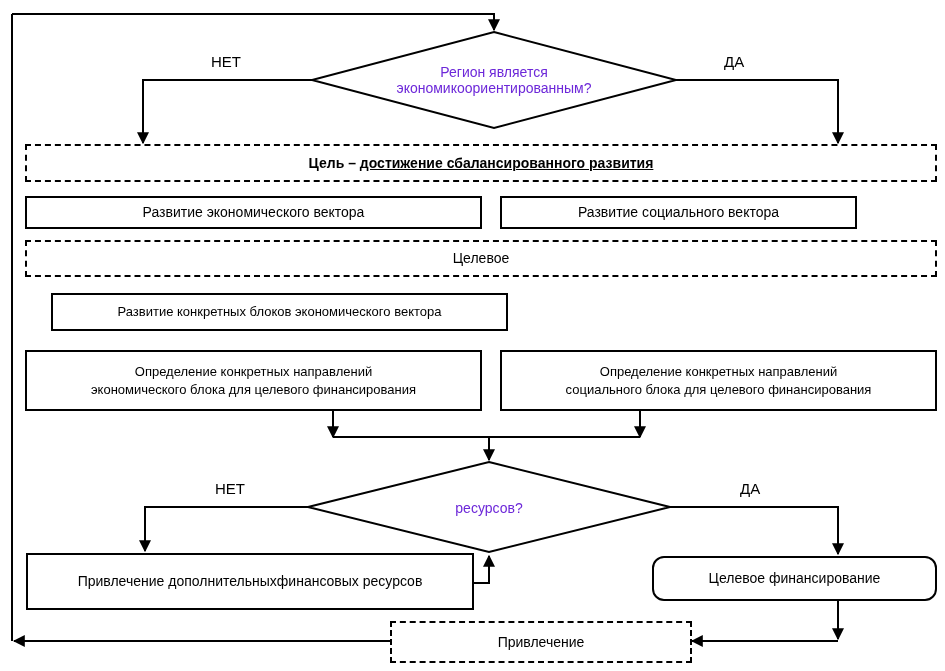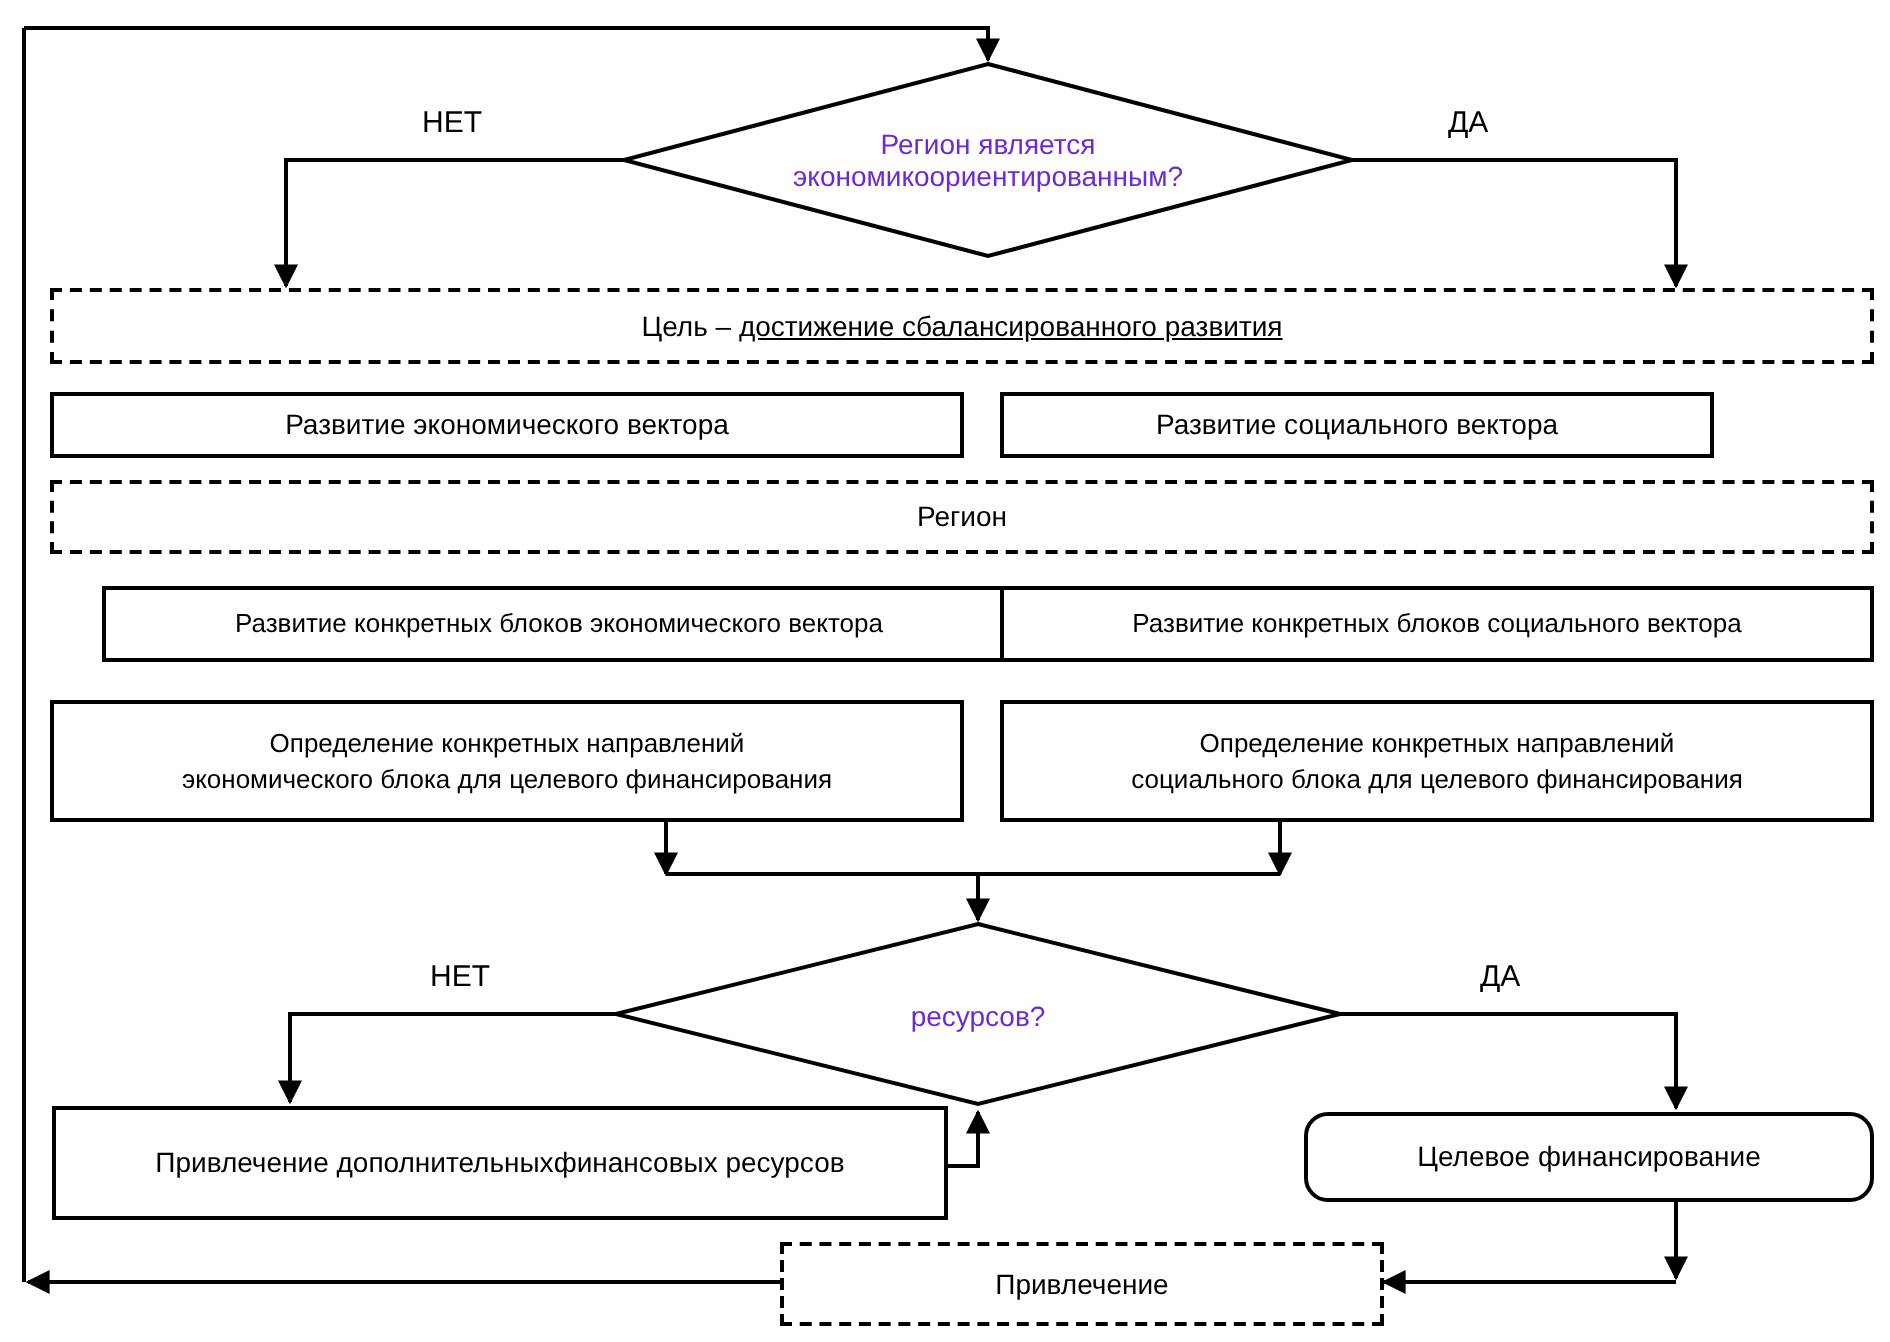--- a/index.html
+++ b/index.html
@@ -108,40 +108,37 @@
     <path d="M 390 641 L 14 641" fill="none" stroke="#000" stroke-width="2" marker-end="url(#arrow)"></path>
   </svg>
 
   <div class="diamond-label t14" style="left:330px; top:48px; width:328px; height:64px;">
     <span>Регион является</span>
     <span>экономикоориентированным?</span>
   </div>
   <div class="label t15" style="left:211px; top:53px;">НЕТ</div>
   <div class="label t15" style="left:724px; top:53px;">ДА</div>
 
-  <div class="node box-dashed t14" style="left:25px; top:144px; width:912px; height:38px;">
+  <div class="node box-dashed t14" style="left:25px; top:144px; width:912px; height:38px;font-weight:bold;">
     <span><span>Цель – </span><span class="underline-part">достижение сбалансированного развития</span></span>
   </div>
 
   <div class="node box-solid-thick t14" style="left:25px; top:196px; width:457px; height:33px;">
     <span>Развитие экономического вектора</span>
   </div>
   <div class="node box-solid-thick t14" style="left:500px; top:196px; width:357px; height:33px;">
     <span>Развитие социального вектора</span>
   </div>
 
   <div class="node box-dashed t14" style="left:25px; top:240px; width:912px; height:37px;">
-    <span>Регион</span>
+    <span>Целевое</span>
   </div>
 
   <div class="node box-solid-thick t13" style="left:15px; top:293px; width:457px; height:38px;margin-left:36px;">
     <span>Развитие конкретных блоков экономического вектора</span>
-  </div>
-  <div class="node box-solid-thick t13" style="left:500px; top:293px; width:437px; height:38px;">
-    <span>Развитие конкретных блоков социального вектора</span>
   </div>
 
   <div class="node box-solid-thick t13" style="left:25px; top:350px; width:457px; height:61px; flex-direction:column;">
     <span>Определение конкретных направлений</span>
     <span>экономического блока для целевого финансирования</span>
   </div>
   <div class="node box-solid-thick t13" style="left:500px; top:350px; width:437px; height:61px; flex-direction:column;">
     <span>Определение конкретных направлений</span>
     <span>социального блока для целевого финансирования</span>
   </div>

